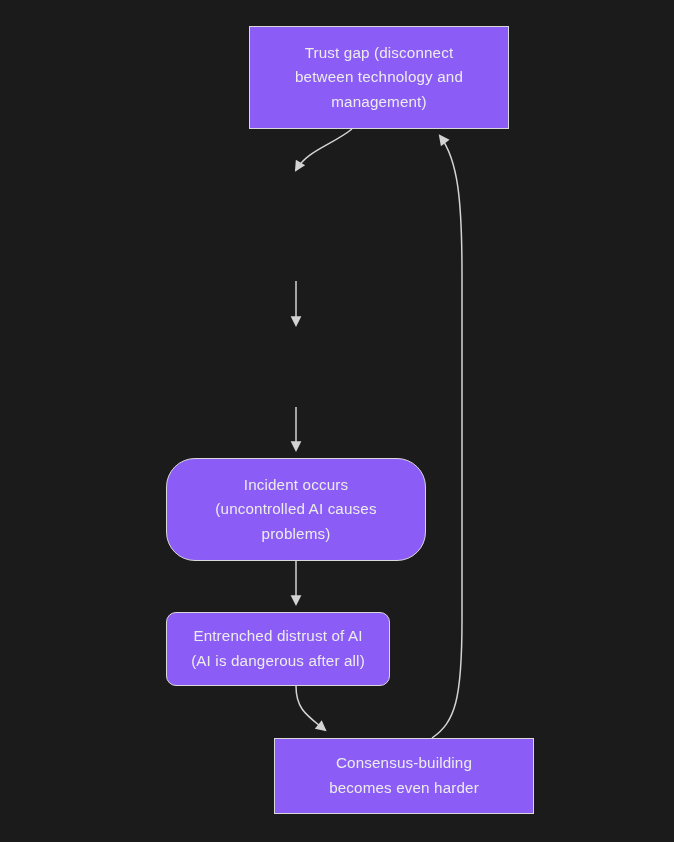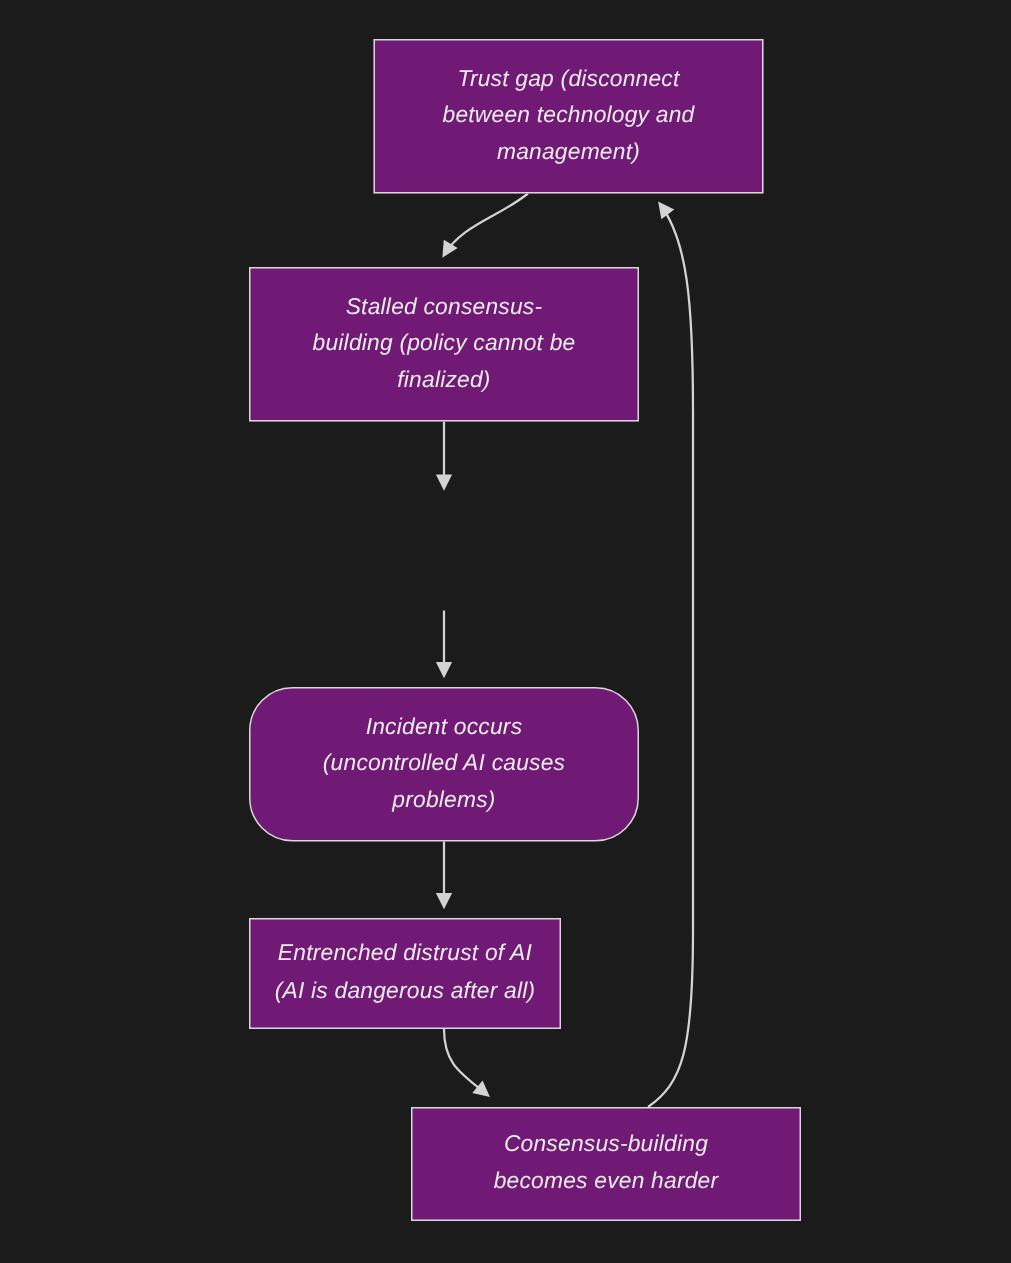--- a/index.html
+++ b/index.html
@@ -20,31 +20,30 @@
     left: 0;
     top: 0;
     width: 674px;
     height: 842px;
     pointer-events: none;
   }
   .node {
     position: absolute;
     box-sizing: border-box;
     border: 1.4px solid #d8d8d8;
-    background: #701a75;
+    background: #8b5cf6;
     color: #ececec;
     display: flex;
     align-items: center;
     justify-content: center;
     text-align: center;
     font-size: 15.2px;
     line-height: 1.62;
     letter-spacing: 0.15px;
     padding: 6px 12px;
-    font-style: italic;
   }
   .node-label {
     white-space: pre-line;
     display: block;
   }
 </style>
 </head>
 <body>
 
 <div id="canvas">
@@ -68,34 +67,29 @@
 
     <path d="M 432,738 C 455,722 462,700 462,620 L 462,275 C 462,200 458,160 440,136" fill="none" stroke="#d3d3d3" stroke-width="1.5" marker-end="url(#arrowhead)"></path>
   </svg>
 
   <div class="node" style="left:249px; top:26px; width:260px; height:103px;">
     <span class="node-label">Trust gap (disconnect
 between technology and
 management)</span>
   </div>
 
-  <div class="node" style="left:166px; top:178px; width:260px; height:103px;">
-    <span class="node-label">Stalled consensus-
-building (policy cannot be
-finalized)</span>
-  </div>
 
 
   <div class="node" style="left:166px; top:458px; width:260px; height:103px;border-radius:29px;">
     <span class="node-label">Incident occurs
 (uncontrolled AI causes
 problems)</span>
   </div>
 
-  <div class="node" style="left:166px; top:612px; width:208px; height:74px;">
+  <div class="node" style="left:166px; top:612px; width:224px; height:74px;border-radius:10px;">
     <span class="node-label">Entrenched distrust of AI
 (AI is dangerous after all)</span>
   </div>
 
   <div class="node" style="left:249px; top:738px; width:260px; height:76px;margin-left:25px;">
     <span class="node-label">Consensus-building
 becomes even harder</span>
   </div>
 
 </div>

